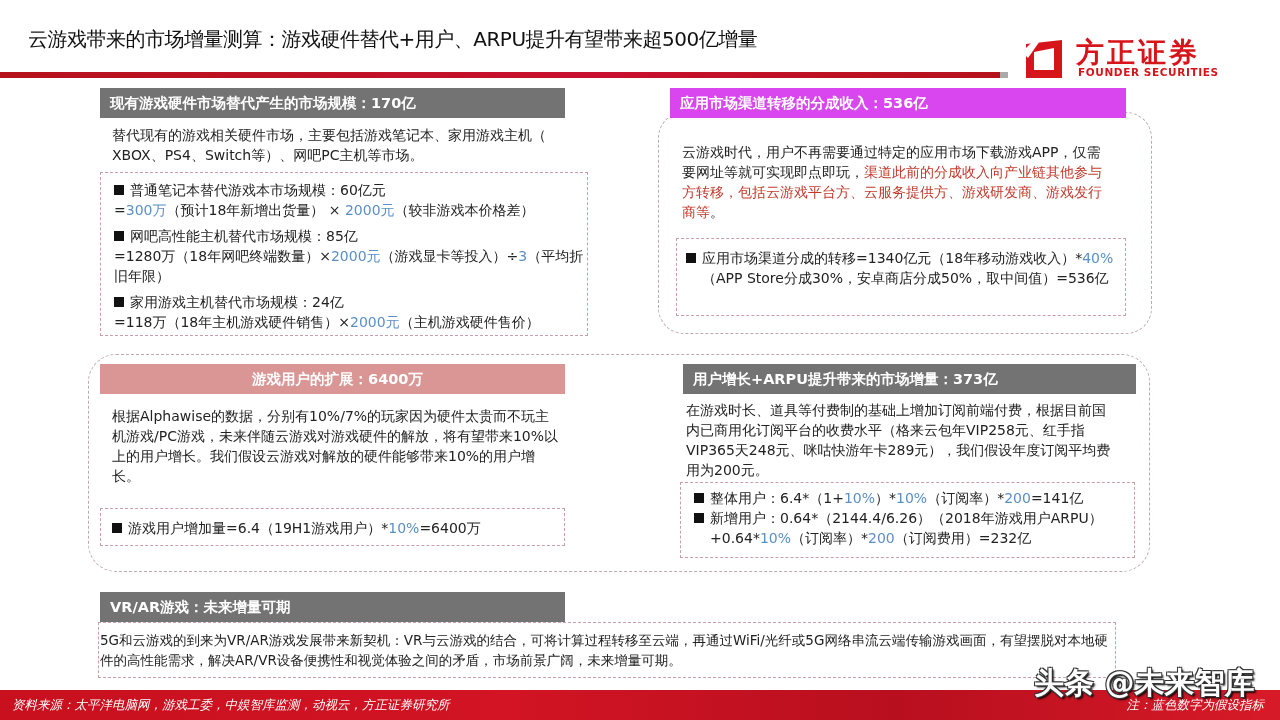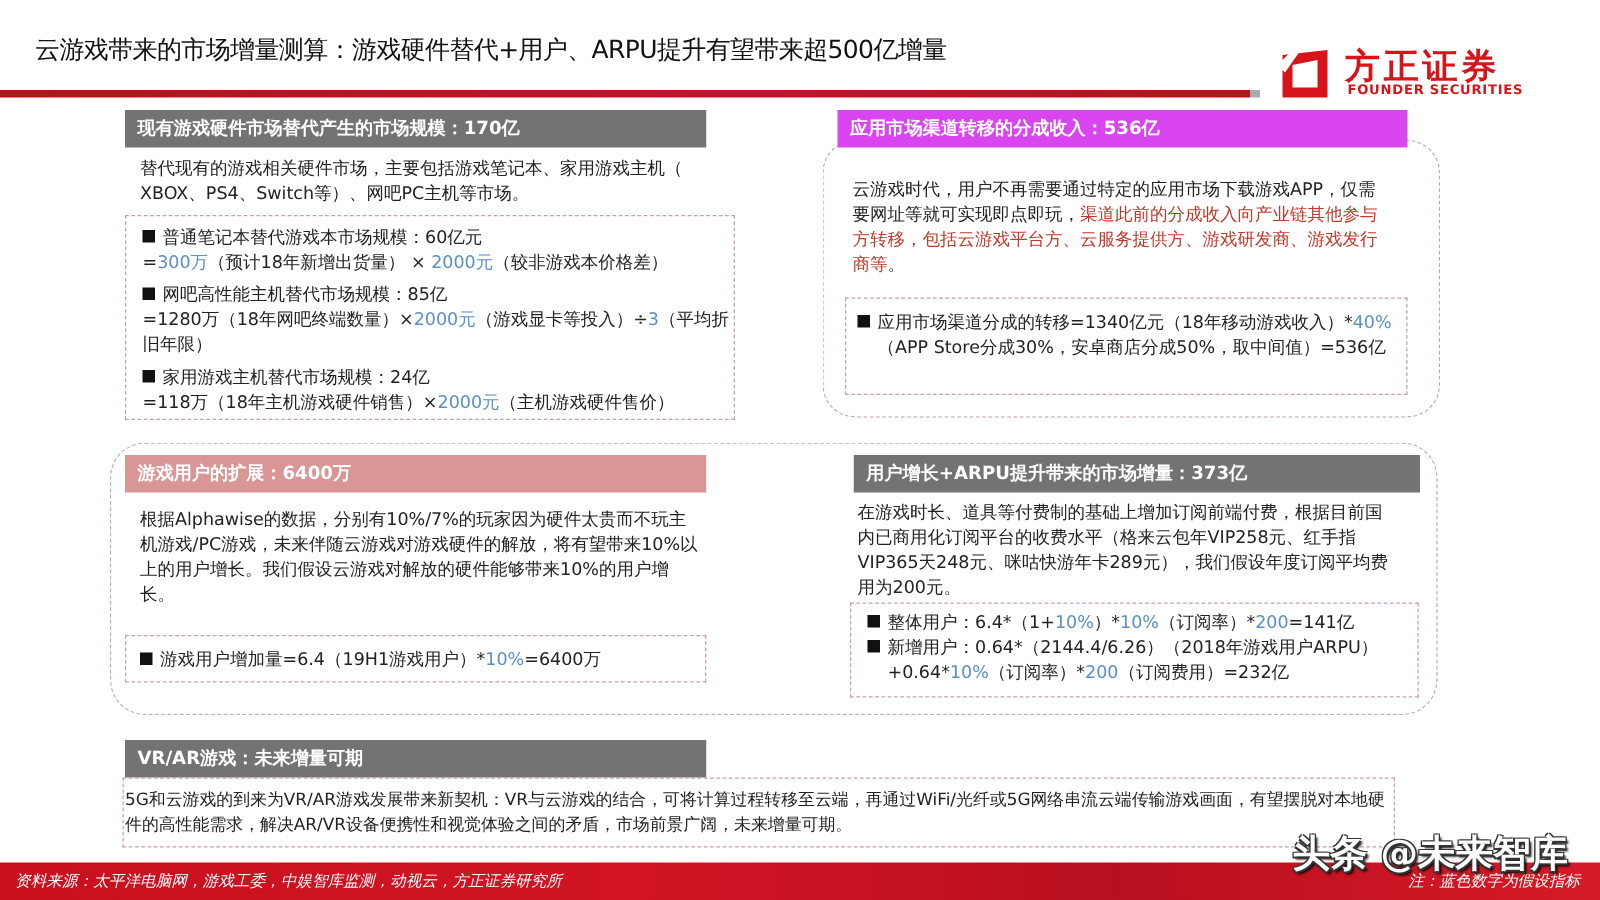--- a/index.html
+++ b/index.html
@@ -65,21 +65,21 @@
   <div><span>=118万（18年主机游戏硬件销售）×</span><span class="blu">2000元</span><span>（主机游戏硬件售价）</span></div>
 </div>
 
 <div class="rdash" style="left:658px;top:112px;width:494px;height:222px;"></div>
 <div class="hdr blue" style="left:670px;top:88px;width:456px;">应用市场渠道转移的分成收入：536亿</div>
 <div class="txt" style="left:682px;top:142px;width:420px;"><span>云游戏时代，用户不再需要通过特定的应用市场下载游戏APP，仅需要网址等就可实现即点即玩，</span><span class="rd">渠道此前的分成收入向产业链其他参与方转移，包括云游戏平台方、云服务提供方、游戏研发商、游戏发行商等</span><span>。</span></div>
 <div class="dash" style="left:676px;top:238px;width:450px;height:78px;"></div>
 <div class="txt" style="left:686px;top:248px;width:428px;padding-left:16px;text-indent:-16px;"><span class="bullet"></span><span>应用市场渠道分成的转移=1340亿元（18年移动游戏收入）*</span><span class="blu">40%</span><span>（APP Store分成30%，安卓商店分成50%，取中间值）=536亿</span></div>
 
 <div class="rdash" style="left:88px;top:354px;width:1062px;height:218px;border-radius:28px;"></div>
-<div class="hdr pink" style="left:100px;top:364px;width:465px;">游戏用户的扩展：6400万</div>
+<div class="hdr pink" style="left:100px;top:364px;width:465px;text-align:center;">游戏用户的扩展：6400万</div>
 <div class="txt" style="left:112px;top:406px;width:450px;">根据Alphawise的数据，分别有10%/7%的玩家因为硬件太贵而不玩主机游戏/PC游戏，未来伴随云游戏对游戏硬件的解放，将有望带来10%以上的用户增长。我们假设云游戏对解放的硬件能够带来10%的用户增长。</div>
 <div class="dash" style="left:100px;top:508px;width:465px;height:38px;"></div>
 <div class="txt" style="left:112px;top:518px;width:450px;"><span class="bullet"></span><span>游戏用户增加量=6.4（19H1游戏用户）*</span><span class="blu">10%</span><span>=6400万</span></div>
 
 <div class="hdr red" style="left:683px;top:364px;width:453px;">用户增长+ARPU提升带来的市场增量：373亿</div>
 <div class="txt" style="left:686px;top:400px;width:430px;">在游戏时长、道具等付费制的基础上增加订阅前端付费，根据目前国内已商用化订阅平台的收费水平（格来云包年VIP258元、红手指VIP365天248元、咪咕快游年卡289元），我们假设年度订阅平均费用为200元。</div>
 <div class="dash" style="left:680px;top:482px;width:455px;height:76px;"></div>
 <div class="txt" style="left:694px;top:488px;width:440px;"><span class="bullet"></span><span>整体用户：6.4*（1+</span><span class="blu">10%</span><span>）*</span><span class="blu">10%</span><span>（订阅率）*</span><span class="blu">200</span><span>=141亿</span></div>
 <div class="txt" style="left:694px;top:508px;width:434px;padding-left:16px;text-indent:-16px;"><span class="bullet"></span><span>新增用户：0.64*（2144.4/6.26）（2018年游戏用户ARPU）+0.64*</span><span class="blu">10%</span><span>（订阅率）*</span><span class="blu">200</span><span>（订阅费用）=232亿</span></div>
 

